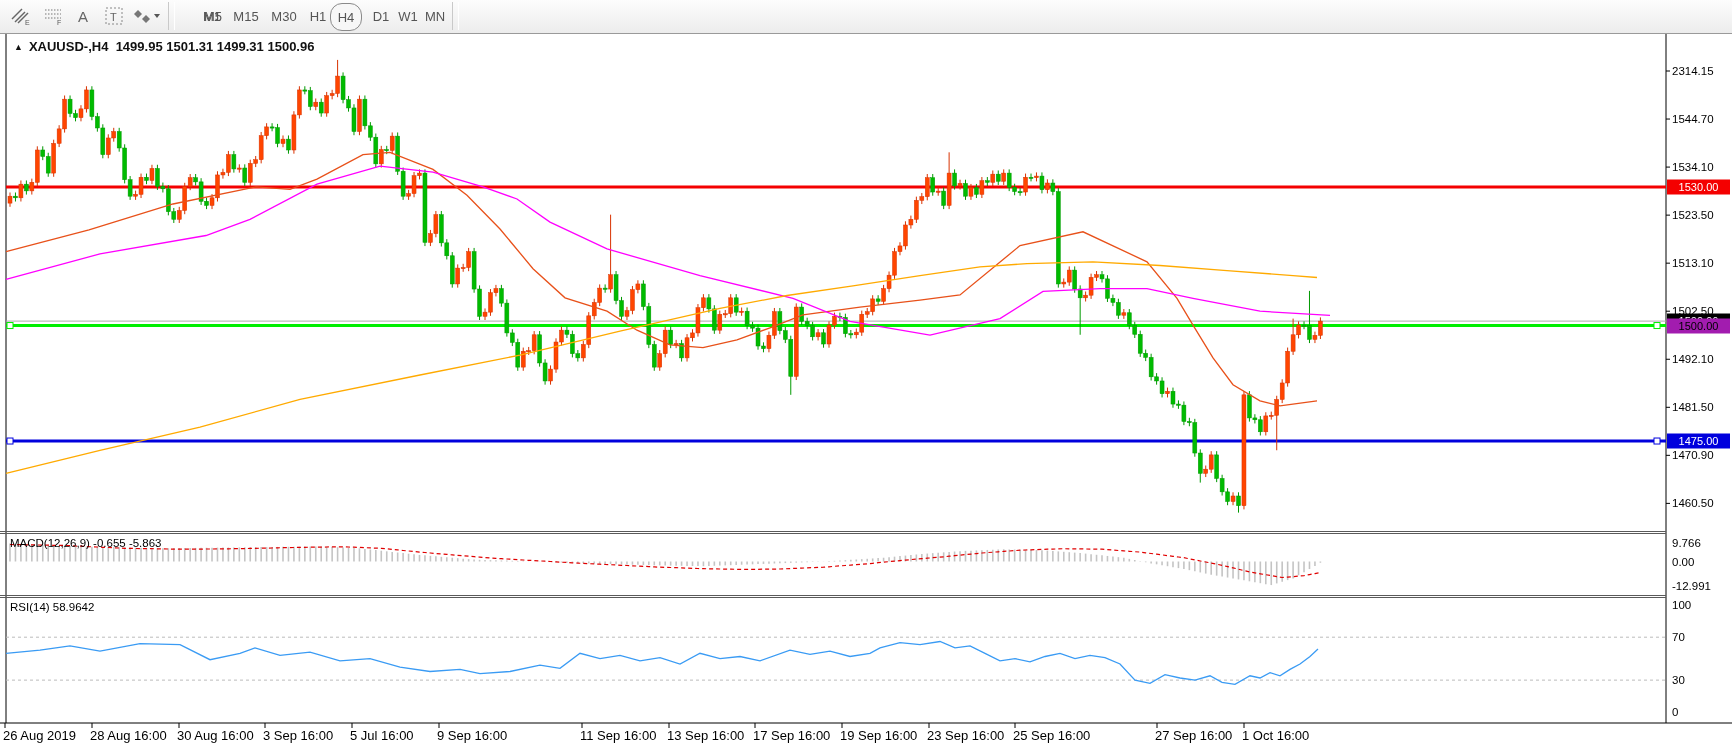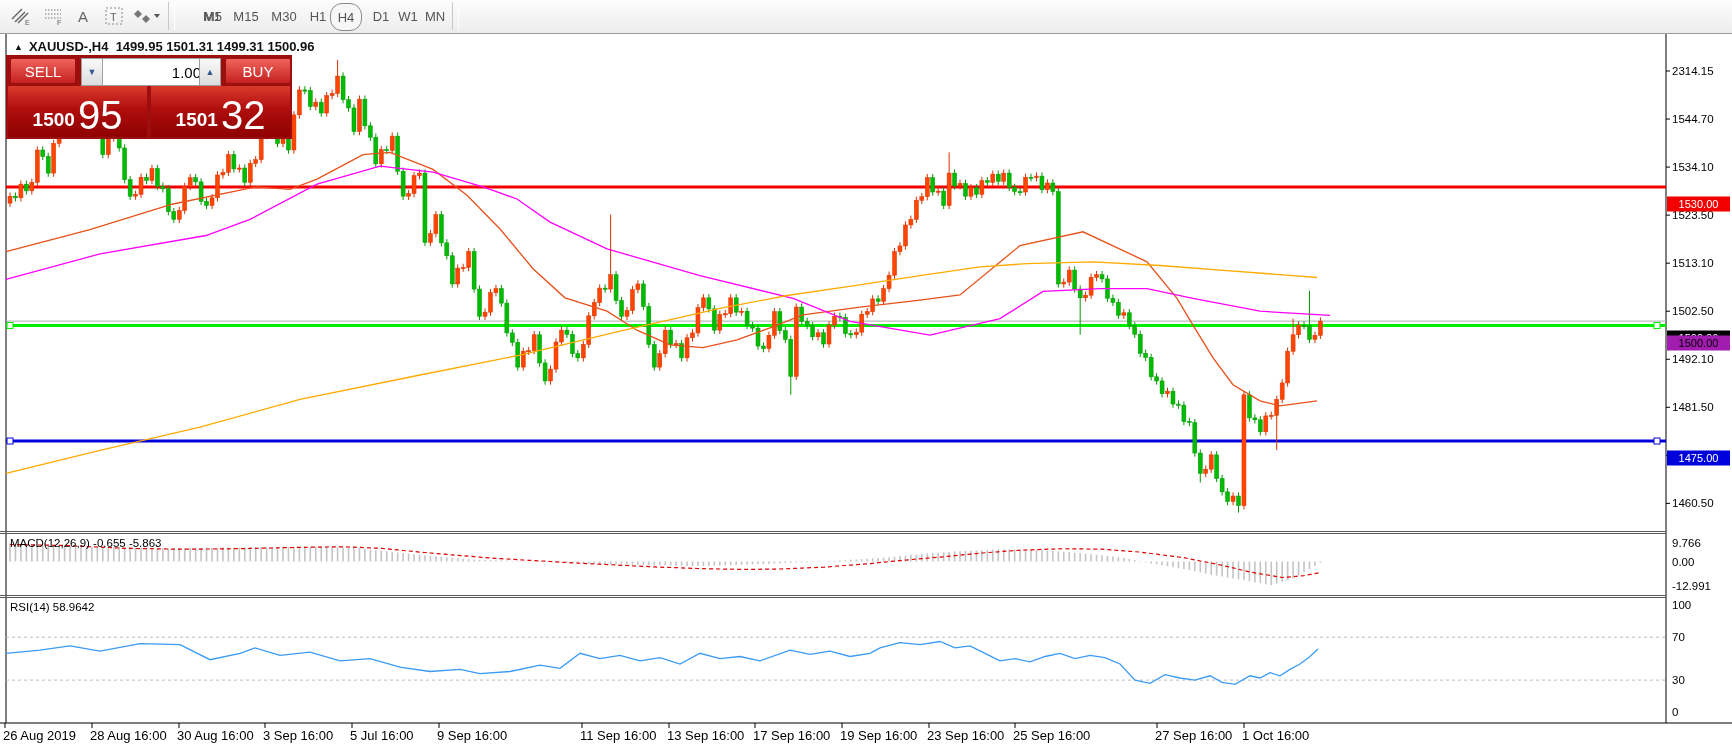--- a/index.html
+++ b/index.html
@@ -14,21 +14,21 @@
   .tf.active{border:1px solid #8a8a8a;background:#f7f7f7;border-radius:12px;}
   .tsep{position:absolute;top:2px;width:5px;height:28px;
         border-left:1px solid #c9c9c9;border-right:1px solid #ffffff;}
   .icon{color:#666;}
   
   #chartwrap{position:absolute;left:0;top:34px;width:1732px;height:714px;background:#fff;}
   #chartsvg{position:absolute;left:0;top:0;}
   .axis-y{position:absolute;left:1672px;font-size:11.5px;color:#000;transform:translateY(-52%);}
   .axis-x{position:absolute;top:694px;font-size:13px;color:#000;}
   .tag{position:absolute;left:1667px;width:63px;height:15px;font-size:11px;line-height:15px;
-       text-align:center;transform:translateY(-50%);margin-top:17px;}
+       text-align:center;transform:translateY(-50%);}
   #title{position:absolute;left:14px;top:5px;font-size:13px;color:#111;font-weight:bold;}
   #title .tri{font-size:9px;vertical-align:1px;margin-right:6px;}
   #ind-label-macd,#ind-label-rsi{position:absolute;left:10px;font-size:11.5px;color:#000;}
   #annotation{position:absolute;left:1152px;top:158px;font-size:34px;font-weight:bold;white-space:nowrap;}
   
   #panel{position:absolute;left:6px;top:21px;width:286px;height:84px;background:#9d0f0f;}
   .pbtn{position:absolute;top:3px;height:24px;color:#fff;font-size:15px;
         background:linear-gradient(#f0635a,#c42121);border:1px solid #9c1010;border-radius:2px;
         display:flex;align-items:center;justify-content:center;cursor:pointer;}
   .spin{position:absolute;top:3px;width:20px;height:26px;background:linear-gradient(#fafafa,#dcdcdc);
@@ -877,35 +877,20 @@
         <path d="M10 510.5 L15.46 510.6 L20.92 510.7 L26.38 510.8 L31.84 510.9 L37.3 511.0 L42.76 511.1 L48.22 511.2 L53.68 511.3 L59.14 511.4 L64.6 511.5 L70.06 511.7 L75.52 512.0 L80.98 512.2 L86.44 512.5 L91.9 512.8 L97.36 513.0 L102.82 513.3 L108.28 513.5 L113.74 513.8 L119.2 514.0 L124.66 514.3 L130.12 514.4 L135.57999999999998 514.5 L141.04 514.6 L146.5 514.6 L151.96 514.7 L157.42 514.8 L162.88 514.9 L168.34 515.0 L173.8 515.1 L179.26 515.2 L184.72 515.2 L190.18 515.2 L195.64 515.1 L201.1 515.1 L206.56 515.0 L212.02 515.0 L217.48 514.9 L222.94 514.8 L228.4 514.8 L233.85999999999999 514.7 L239.32 514.7 L244.78 514.6 L250.24 514.4 L255.7 514.3 L261.15999999999997 514.2 L266.62 514.1 L272.08 514.0 L277.54 513.8 L283 513.7 L288.46 513.6 L293.92 513.5 L299.38 513.4 L304.84 513.3 L310.3 513.2 L315.76 513.1 L321.21999999999997 513.1 L326.68 513.0 L332.14 512.9 L337.6 512.9 L343.06 512.8 L348.52 513.0 L353.98 513.2 L359.44 513.4 L364.9 513.7 L370.36 513.9 L375.82 514.1 L381.28 514.3 L386.74 514.8 L392.2 515.4 L397.66 515.9 L403.12 516.5 L408.58 517.0 L414.04 517.5 L419.5 518.1 L424.96 518.5 L430.42 519.0 L435.88 519.5 L441.34 520.0 L446.8 520.4 L452.26 520.9 L457.71999999999997 521.4 L463.18 521.8 L468.64 522.2 L474.1 522.7 L479.56 523.1 L485.02 523.5 L490.48 523.9 L495.94 524.3 L501.4 524.7 L506.86 525.0 L512.3199999999999 525.3 L517.78 525.6 L523.24 526.0 L528.7 526.3 L534.16 526.6 L539.62 526.9 L545.08 527.2 L550.54 527.5 L556 527.9 L561.46 528.2 L566.92 528.5 L572.38 528.8 L577.84 529.1 L583.3 529.4 L588.76 529.7 L594.22 529.9 L599.68 530.2 L605.14 530.5 L610.6 530.7 L616.06 531.0 L621.52 531.3 L626.98 531.5 L632.4399999999999 531.8 L637.9 532.1 L643.36 532.3 L648.82 532.6 L654.28 532.9 L659.74 533.2 L665.2 533.3 L670.66 533.5 L676.12 533.7 L681.58 533.9 L687.04 534.1 L692.5 534.3 L697.96 534.5 L703.42 534.7 L708.88 534.8 L714.34 534.9 L719.8 535.0 L725.26 535.1 L730.72 535.2 L736.18 535.3 L741.64 535.4 L747.1 535.4 L752.56 535.3 L758.02 535.3 L763.48 535.2 L768.9399999999999 535.2 L774.4 535.1 L779.86 535.0 L785.32 534.8 L790.78 534.6 L796.24 534.3 L801.7 534.1 L807.16 533.9 L812.62 533.6 L818.08 533.4 L823.54 533.2 L829 532.8 L834.46 532.3 L839.92 531.9 L845.38 531.5 L850.84 531.1 L856.3 530.7 L861.76 530.3 L867.22 529.8 L872.68 529.3 L878.14 528.7 L883.6 528.2 L889.06 527.6 L894.52 527.1 L899.98 526.6 L905.4399999999999 526.1 L910.9 525.6 L916.36 525.1 L921.82 524.7 L927.28 524.2 L932.74 523.7 L938.2 523.3 L943.66 522.8 L949.12 522.2 L954.58 521.7 L960.04 521.2 L965.5 520.6 L970.96 520.1 L976.42 519.6 L981.88 519.0 L987.34 518.6 L992.8 518.2 L998.26 517.8 L1003.72 517.4 L1009.18 517.0 L1014.64 516.6 L1020.1 516.2 L1025.56 516.0 L1031.02 515.8 L1036.48 515.6 L1041.94 515.4 L1047.4 515.2 L1052.86 515.1 L1058.32 514.9 L1063.78 514.7 L1069.24 514.8 L1074.7 514.8 L1080.16 514.9 L1085.62 515.0 L1091.08 515.1 L1096.54 515.2 L1102 515.2 L1107.46 515.6 L1112.92 516.0 L1118.3799999999999 516.5 L1123.84 516.9 L1129.3 517.3 L1134.76 517.7 L1140.22 518.1 L1145.68 518.8 L1151.14 519.5 L1156.6 520.2 L1162.06 520.9 L1167.52 521.6 L1172.98 522.3 L1178.44 523.0 L1183.9 523.7 L1189.36 524.8 L1194.82 525.9 L1200.28 527.0 L1205.74 528.0 L1211.2 529.1 L1216.66 530.2 L1222.12 531.3 L1227.58 532.6 L1233.04 533.9 L1238.5 535.2 L1243.96 536.6 L1249.42 537.9 L1254.8799999999999 538.8 L1260.34 539.8 L1265.8 540.7 L1271.26 541.6 L1276.72 542.6 L1282.18 543.5 L1287.64 543.1 L1293.1 542.6 L1298.56 542.1 L1304.02 541.6 L1309.48 540.6 L1314.94 539.6 L1320.4 538.6" fill="none" stroke="#e00000" stroke-width="1.2" stroke-dasharray="4,3"></path>
         <line x1="6" y1="603.19" x2="1666" y2="603.19" stroke="#bbb" stroke-width="1" stroke-dasharray="3,3"></line>
         <line x1="6" y1="646.11" x2="1666" y2="646.11" stroke="#bbb" stroke-width="1" stroke-dasharray="3,3"></line>
         <path d="M6 619.3 L40 616.1 L70 611.8 L100 617.1 L140 609.6 L180 610.7 L210 625.7 L240 619.3 L255 613.9 L280 621.4 L310 618.2 L340 626.8 L370 624.6 L400 633.2 L430 637.5 L460 635.4 L480 639.7 L510 637.5 L540 631.1 L560 634.3 L580 619.3 L600 624.6 L620 621.4 L640 626.8 L660 623.6 L680 630.0 L700 619.3 L720 624.6 L740 622.5 L760 626.8 L790 616.1 L810 620.4 L830 617.1 L850 622.5 L870 619.3 L880 613.9 L900 608.6 L920 610.7 L940 607.5 L955 613.9 L970 611.8 L985 619.3 L1000 626.8 L1015 624.6 L1030 627.9 L1045 622.5 L1060 619.3 L1075 624.6 L1090 621.4 L1105 623.6 L1120 630.0 L1135 646.1 L1150 649.3 L1165 640.7 L1180 644.0 L1195 646.1 L1210 641.8 L1222 648.3 L1235 650.4 L1250 641.8 L1260 644.0 L1270 638.6 L1280 641.8 L1290 635.4 L1300 630.0 L1310 622.5 L1318 615.0" fill="none" stroke="#3a9bf4" stroke-width="1.3"></path>
       </svg>
 
     <div id="title">
       <span class="tri">▲</span><span>XAUUSD-,H4</span>&nbsp;&nbsp;<span>1499.95 1501.31 1499.31 1500.96</span>
     </div>
 
-    <div id="panel">
-      <div class="pbtn" style="left:4px;width:64px;">SELL</div>
-      <div class="spin" style="left:75px;">▼</div>
-      <input id="vol" value="1.00" style="">
-      <div class="spin" style="left:193px;">▲</div>
-      <div class="pbtn" style="left:219px;width:64px;">BUY</div>
-      <div class="bigbox" style="left:2px;">
-        <span class="maj">1500</span>
-        <span class="min">95</span>
-      </div>
-      <div class="bigbox" style="left:145px;">
-        <span class="maj">1501</span>
-        <span class="min">32</span>
-      </div>
-    </div>
 
 
     <div id="ind-label-macd" style="top:503px;">MACD(12,26,9) -0.655 -5.863</div>
     <div id="ind-label-rsi" style="top:567px;">RSI(14) 58.9642</div>
 
     <div id="ylabels">
         <div class="axis-y" style="top: 37px;">2314.15</div>
         <div class="axis-y" style="top: 85.0428px;">1544.70</div>
         <div class="axis-y" style="top: 133.086px;">1534.10</div>
         <div class="axis-y" style="top: 181.128px;">1523.50</div>

